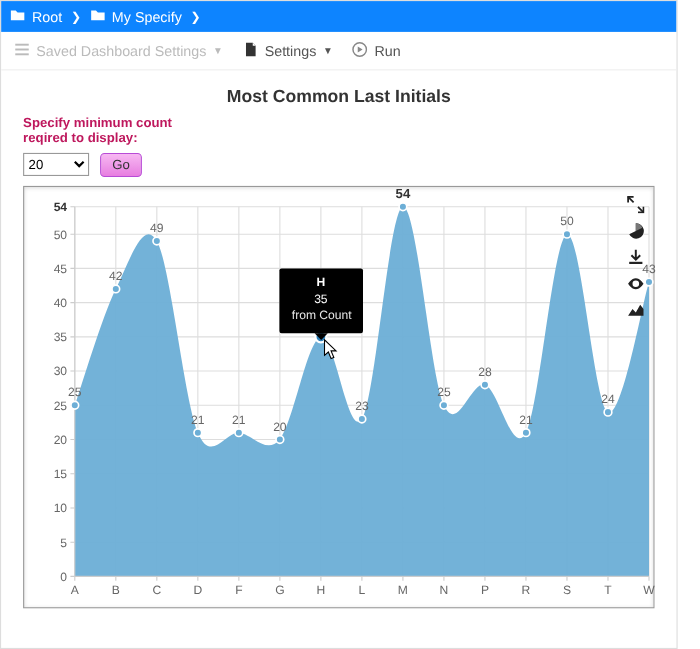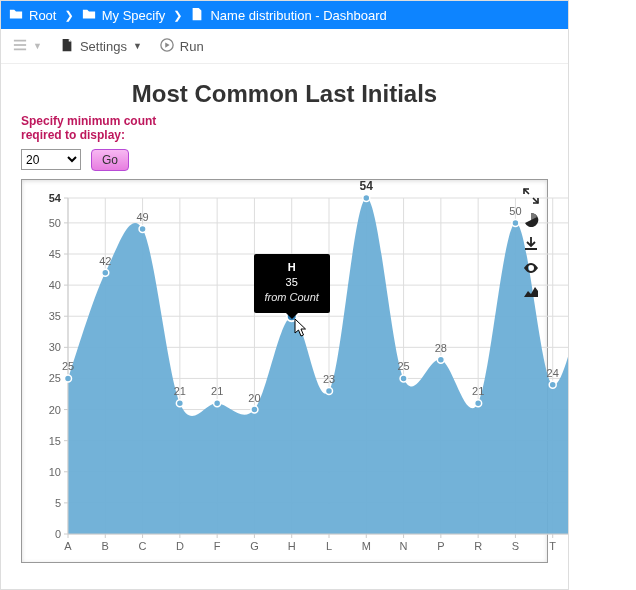--- a/index.html
+++ b/index.html
@@ -1,33 +1,33 @@
 <!DOCTYPE html>
 <html><head>
 <meta charset="utf-8">
 <style>
   html, body { margin:0; padding:0; font-family: Arial, Helvetica, sans-serif; background:#fff; }
-  .wrap { width:569px; height:590px; border:1px solid #ddd; box-sizing:border-box; position:relative; overflow:hidden; }
+  .wrap { width:616px; height:590px; border:1px solid #ddd; box-sizing:border-box; position:relative; overflow:hidden; }
 
   
   .crumbs { height:28px; background:#0d84ff; color:#fff; display:flex; align-items:center; padding:0 8px; font-size:13px; }
   .crumbs .seg { display:flex; align-items:center; gap:6px; }
   .crumbs .sep { padding:0 8px; color:#fff; font-size:11px; }
   .crumbs svg { width:14px; height:14px; fill:#fff; }
   .crumbs .seg span { white-space:nowrap; }
 
   
   .toolbar { height:34px; border-bottom:1px solid #eee; display:flex; align-items:center; padding:0 12px; font-size:13px; color:#555; gap:18px; }
   .toolbar .item { display:flex; align-items:center; gap:6px; cursor:pointer; }
   .toolbar .item.disabled { color:#bbb; cursor:default; }
   .toolbar .caret { font-size:9px; }
   .toolbar svg { width:14px; height:14px; fill:currentColor; }
 
   .content { padding:8px 20px 0 20px; }
-  h2.title { text-align:center; margin:8px 0 6px; font-size:24px; font-weight:bold; color:#333; }
+  h2.title { text-align:center; margin:8px 0 6px; font-size:16px; font-weight:bold; color:#333; }
 
   .controls { display:flex; flex-direction:column; gap:6px; margin-bottom:8px; }
   .controls label { font-size:12px; font-weight:bold; color:#be185d; max-width:170px; line-height:1.2; }
   .controls .row { display:flex; align-items:center; gap:10px; }
   .controls select { width:60px; height:21px; font-size:12px; border:1px solid #999; background:#fff; }
   .go-btn { height:22px; padding:0 10px; border:1px solid #b84bd6; border-radius:4px;
             background:linear-gradient(#f7b8f2,#e77ee0); color:#333; font-size:12px; cursor:pointer; }
 
   
   .chart-panel { position:relative; margin-top:2px; }
@@ -42,21 +42,21 @@
   .pt-hl { fill:#2d7fb8; stroke:#fff; stroke-width:2; }
   .dl { font-size:11px; fill:#666; text-anchor:middle; }
   .dl-bold { font-size:12px; fill:#333; font-weight:bold; text-anchor:middle; }
 
   
   .tooltip { position:absolute; background:#000; color:#fff; font-size:11px; padding:6px 10px 8px; border-radius:2px;
              text-align:center; pointer-events:none; line-height:1.35; }
   .tooltip::after { content:""; position:absolute; left:50%; bottom:-6px; transform:translateX(-50%);
                     border:6px solid transparent; border-top-color:#000; border-bottom:none; }
   .tooltip .t1 { font-weight:bold; }
-  .tooltip .t3 { font-style:italic; opacity:.9; }
+  .tooltip .t3 { opacity:.9;text-align:right; }
 
   
   .side-tools { position:absolute; top:2px; right:2px; width:24px; display:flex; flex-direction:column; gap:4px;
                 align-items:center; padding:4px 2px; }
   .side-tools .tool { width:20px; height:20px; display:flex; align-items:center; justify-content:center;
                       color:#333; cursor:pointer; }
   .side-tools svg { width:16px; height:16px; fill:#222; }
 
   .cursor { position:absolute; width:16px; height:20px; pointer-events:none; }
 </style>
@@ -73,37 +73,32 @@
         <span>Root</span>
       </div>
       <span class="sep">❯</span>
       <div class="seg">
         <span><svg viewBox="0 0 16 16">
             <path d="M1 3h5l2 2h7v8H1z"></path>
           </svg></span>
         <span>My Specify</span>
       </div>
       <span class="sep">❯</span>
-      <div class="seg">
-        <span><svg viewBox="0 0 16 16">
-            <path d="M3 1h7l3 3v11H3z"></path>
-          </svg></span>
-        <span>Name distribution - Dashboard</span>
-      </div>
     </div>
 
   <div class="toolbar">
     <div class="item disabled">
       <span>
         <svg viewBox="0 0 16 16">
             <rect x="1" y="2" width="14" height="2"></rect>
             <rect x="1" y="7" width="14" height="2"></rect>
             <rect x="1" y="12" width="14" height="2"></rect>
           </svg>
       </span>
+      <span>Saved Dashboard Settings</span>
       <span class="caret">▼</span>
     </div>
     <div class="item">
       <span>
         <svg viewBox="0 0 16 16">
             <path d="M3 1h7l3 3v11H3z" fill="#333"></path>
             <path d="M10 1v3h3" fill="#fff"></path>
           </svg>
       </span>
       <span>Settings</span>

